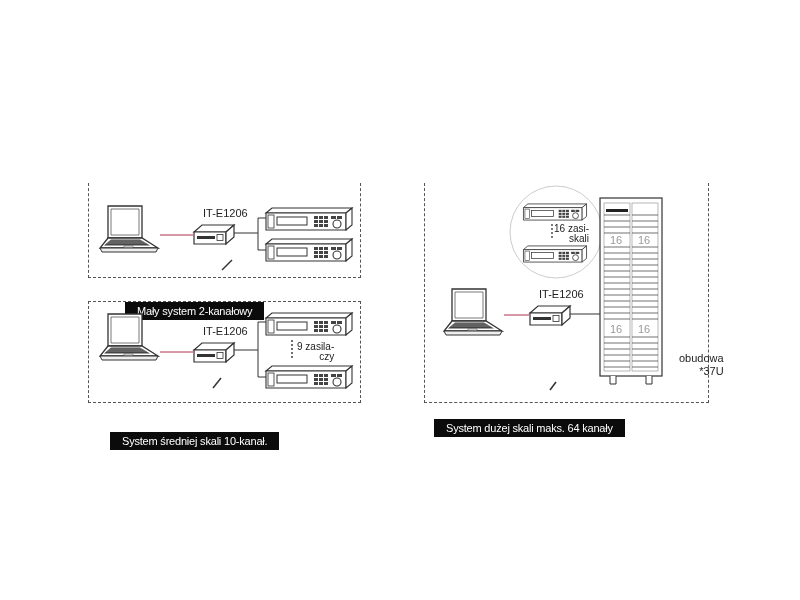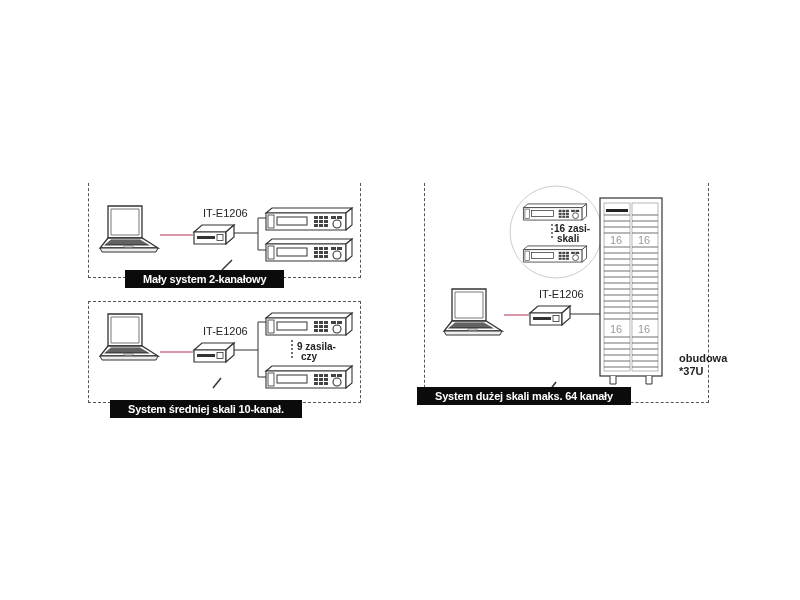--- a/index.html
+++ b/index.html
@@ -1,24 +1,24 @@
 <!DOCTYPE html>
 <html><head>
 <meta charset="utf-8">
 <style>
   html, body { margin:0; padding:0; }
   body { width:800px; height:600px; background:#ffffff; position:relative; overflow:hidden;
          font-family:"Liberation Sans", sans-serif; }
   .abs { position:absolute; }
   .panel { position:absolute; border:1px dashed #555; border-top:none; }
   .panel.full { border-top:1px dashed #555; }
-  .caption { position:absolute; background:#0b0b0b; color:#fff; font-weight:bold; font-size:11px;
-             padding:3px 18px; white-space:nowrap; letter-spacing:-0.2px; }
+  .caption { position:absolute; background:#0b0b0b; color:#fff; font-weight:normal; font-size:11px;
+             padding:3px 12px; white-space:nowrap; letter-spacing:-0.2px;margin-top:32px; }
   .model { position:absolute; font-size:11px; color:#222;margin-left:8px; }
-  .note { position:absolute; font-size:10px; font-weight:bold; color:#222; line-height:10px; }
+  .note { position:absolute; font-size:10px; font-weight:normal; color:#222; line-height:10px;text-align:right; }
   svg { position:absolute; overflow:visible; }
 </style>
 </head>
 <body>
 
 <svg width="0" height="0" style="position:absolute">
   <defs>
     <symbol id="laptop" viewBox="0 0 80 50">
       <path d="M12 2 L46 2 L46 34 L12 34 Z" fill="#fff" stroke="#333" stroke-width="1.3"></path>
       <path d="M15 5 L43 5 L43 31 L15 31 Z" fill="#fff" stroke="#555" stroke-width="0.8"></path>
@@ -201,13 +201,13 @@
   </svg>
 <svg style="left:0;top:0" width="800" height="600">
   <line x1="504" y1="315" x2="529" y2="315" stroke="#b03050" stroke-width="1"></line>
   <line x1="570" y1="314" x2="600" y2="314" stroke="#333" stroke-width="1"></line>
   <line x1="556" y1="382" x2="550" y2="390" stroke="#333" stroke-width="1.5"></line>
 </svg>
 <div class="model" style="left:531px;top:288px">IT-E1206</div>
 <svg style="left:528px;top:303px" width="44" height="24">
     <use href="#ibox"></use>
   </svg>
-<div class="caption" style="left:417px;top:387px">System dużej skali maks. 64 kanały</div>
+<div class="caption" style="left:434px;top:387px">System dużej skali maks. 64 kanały</div>
 
 </body></html>

